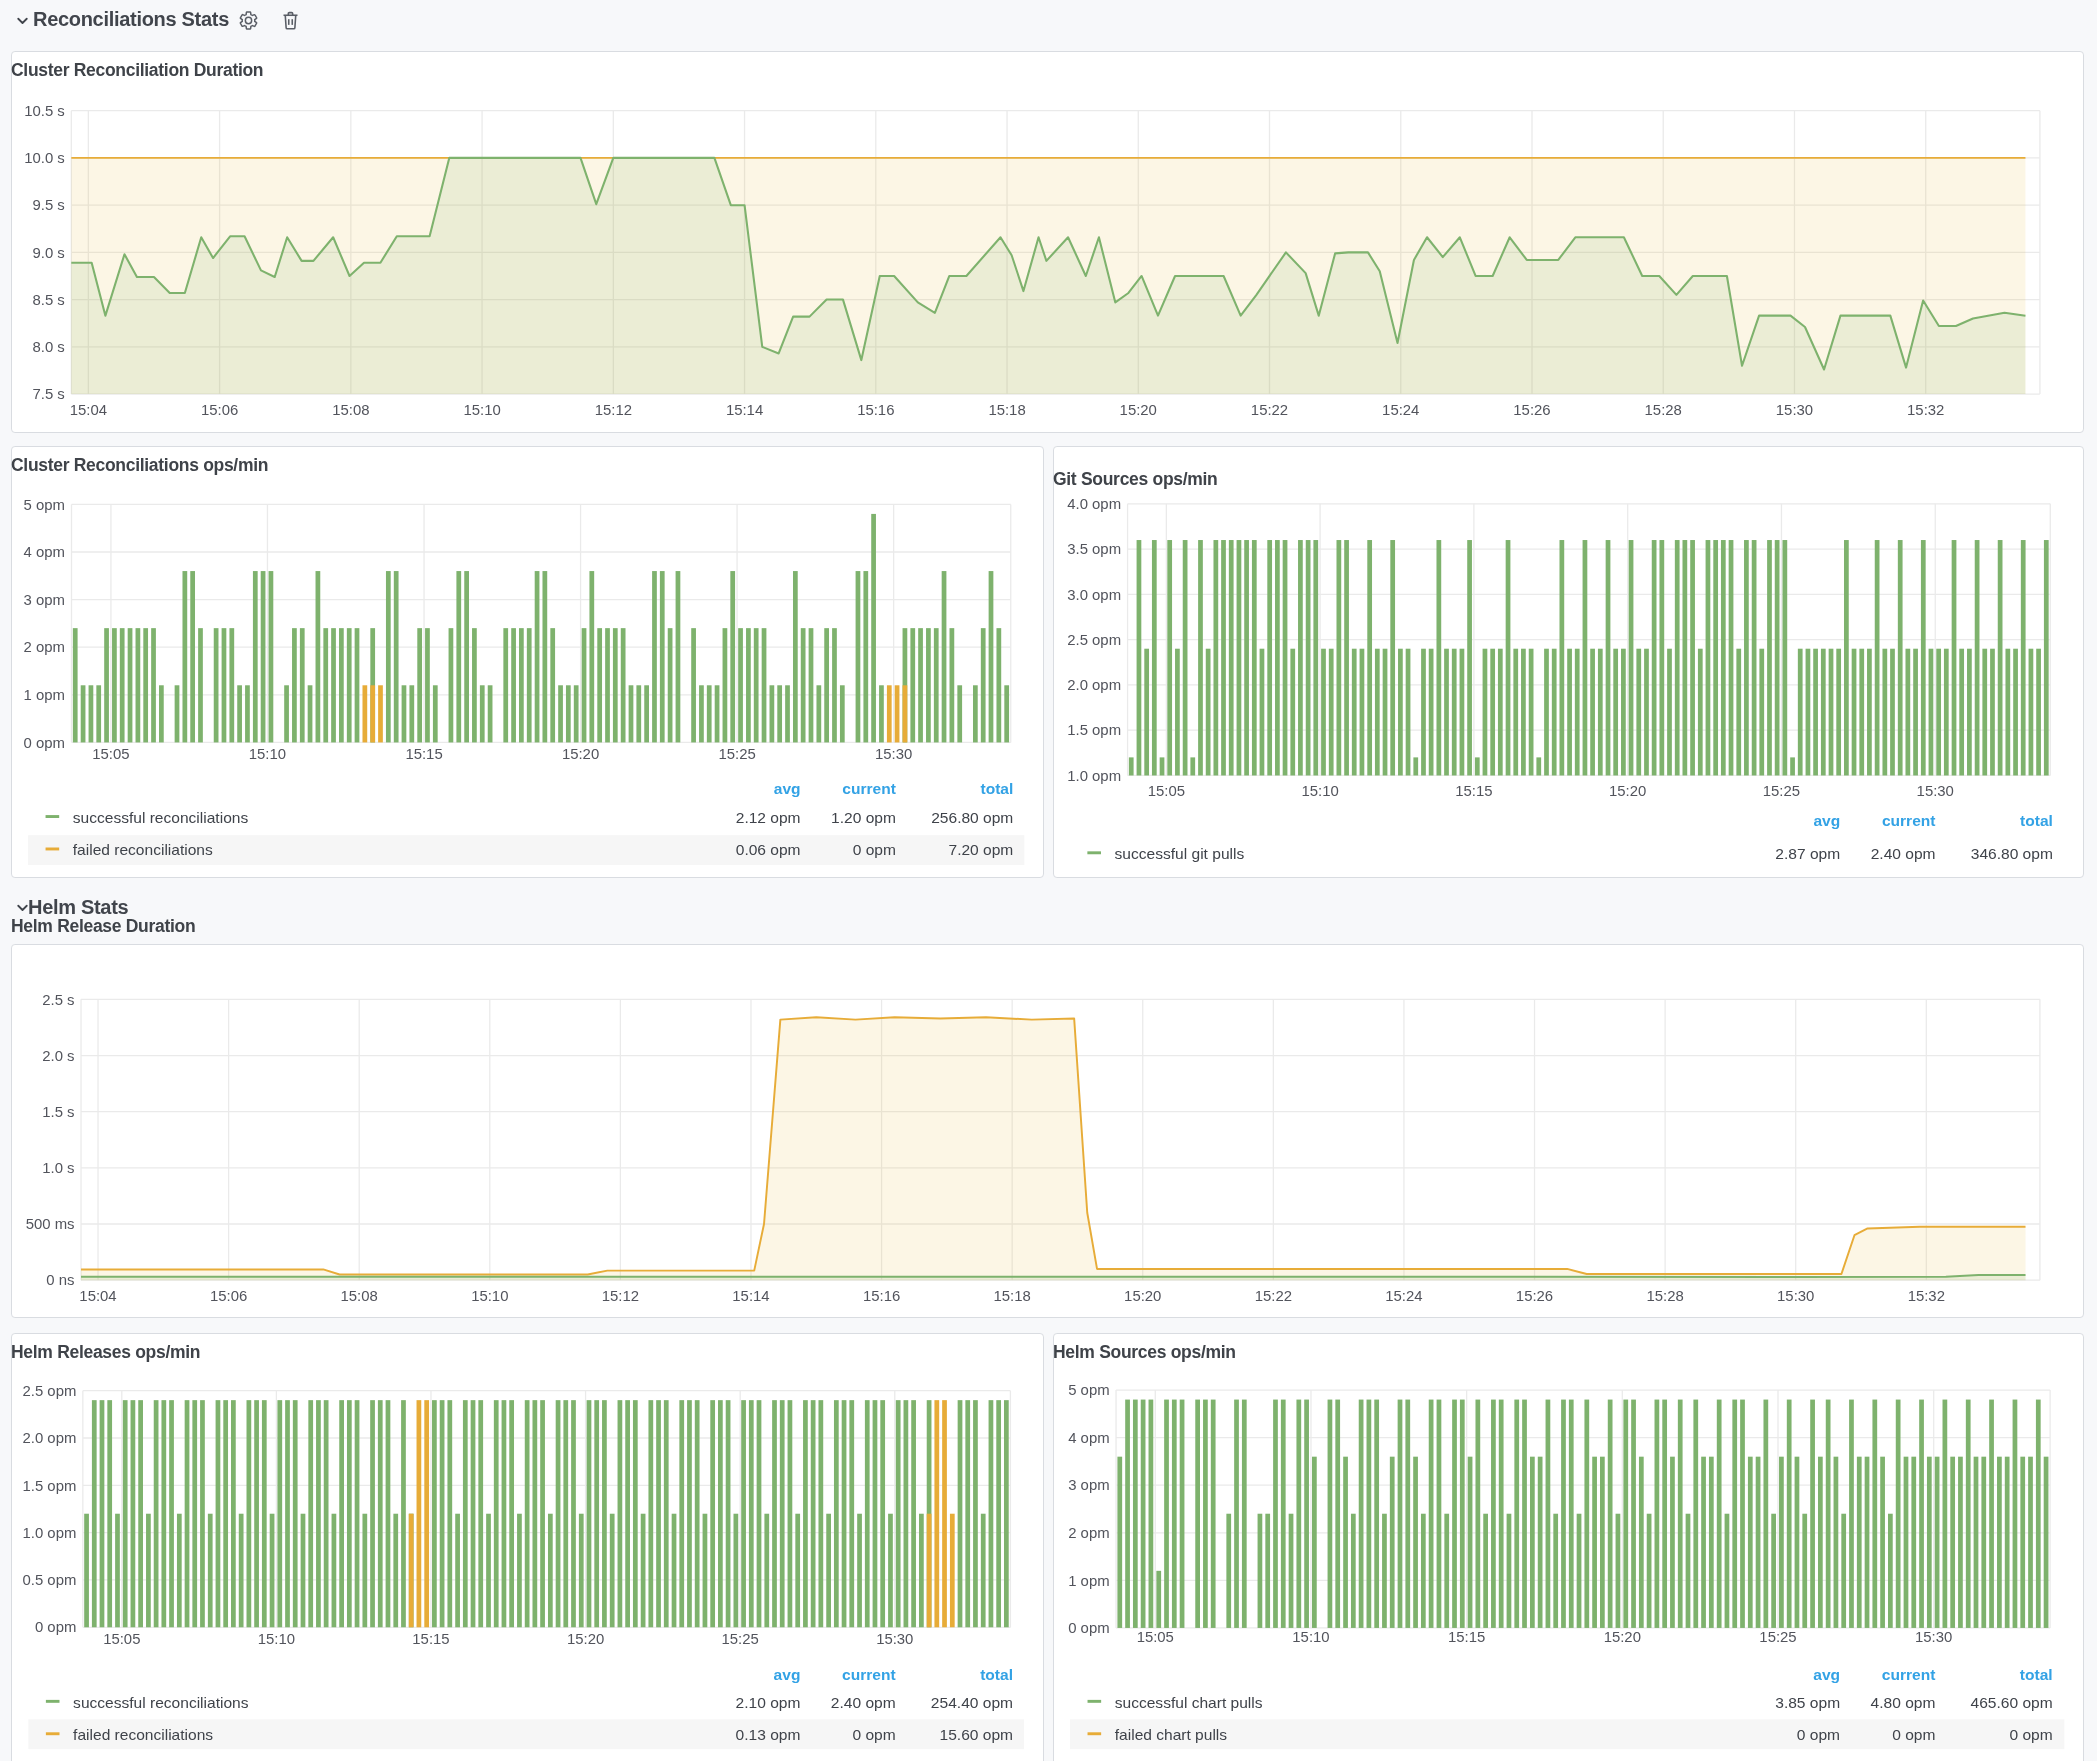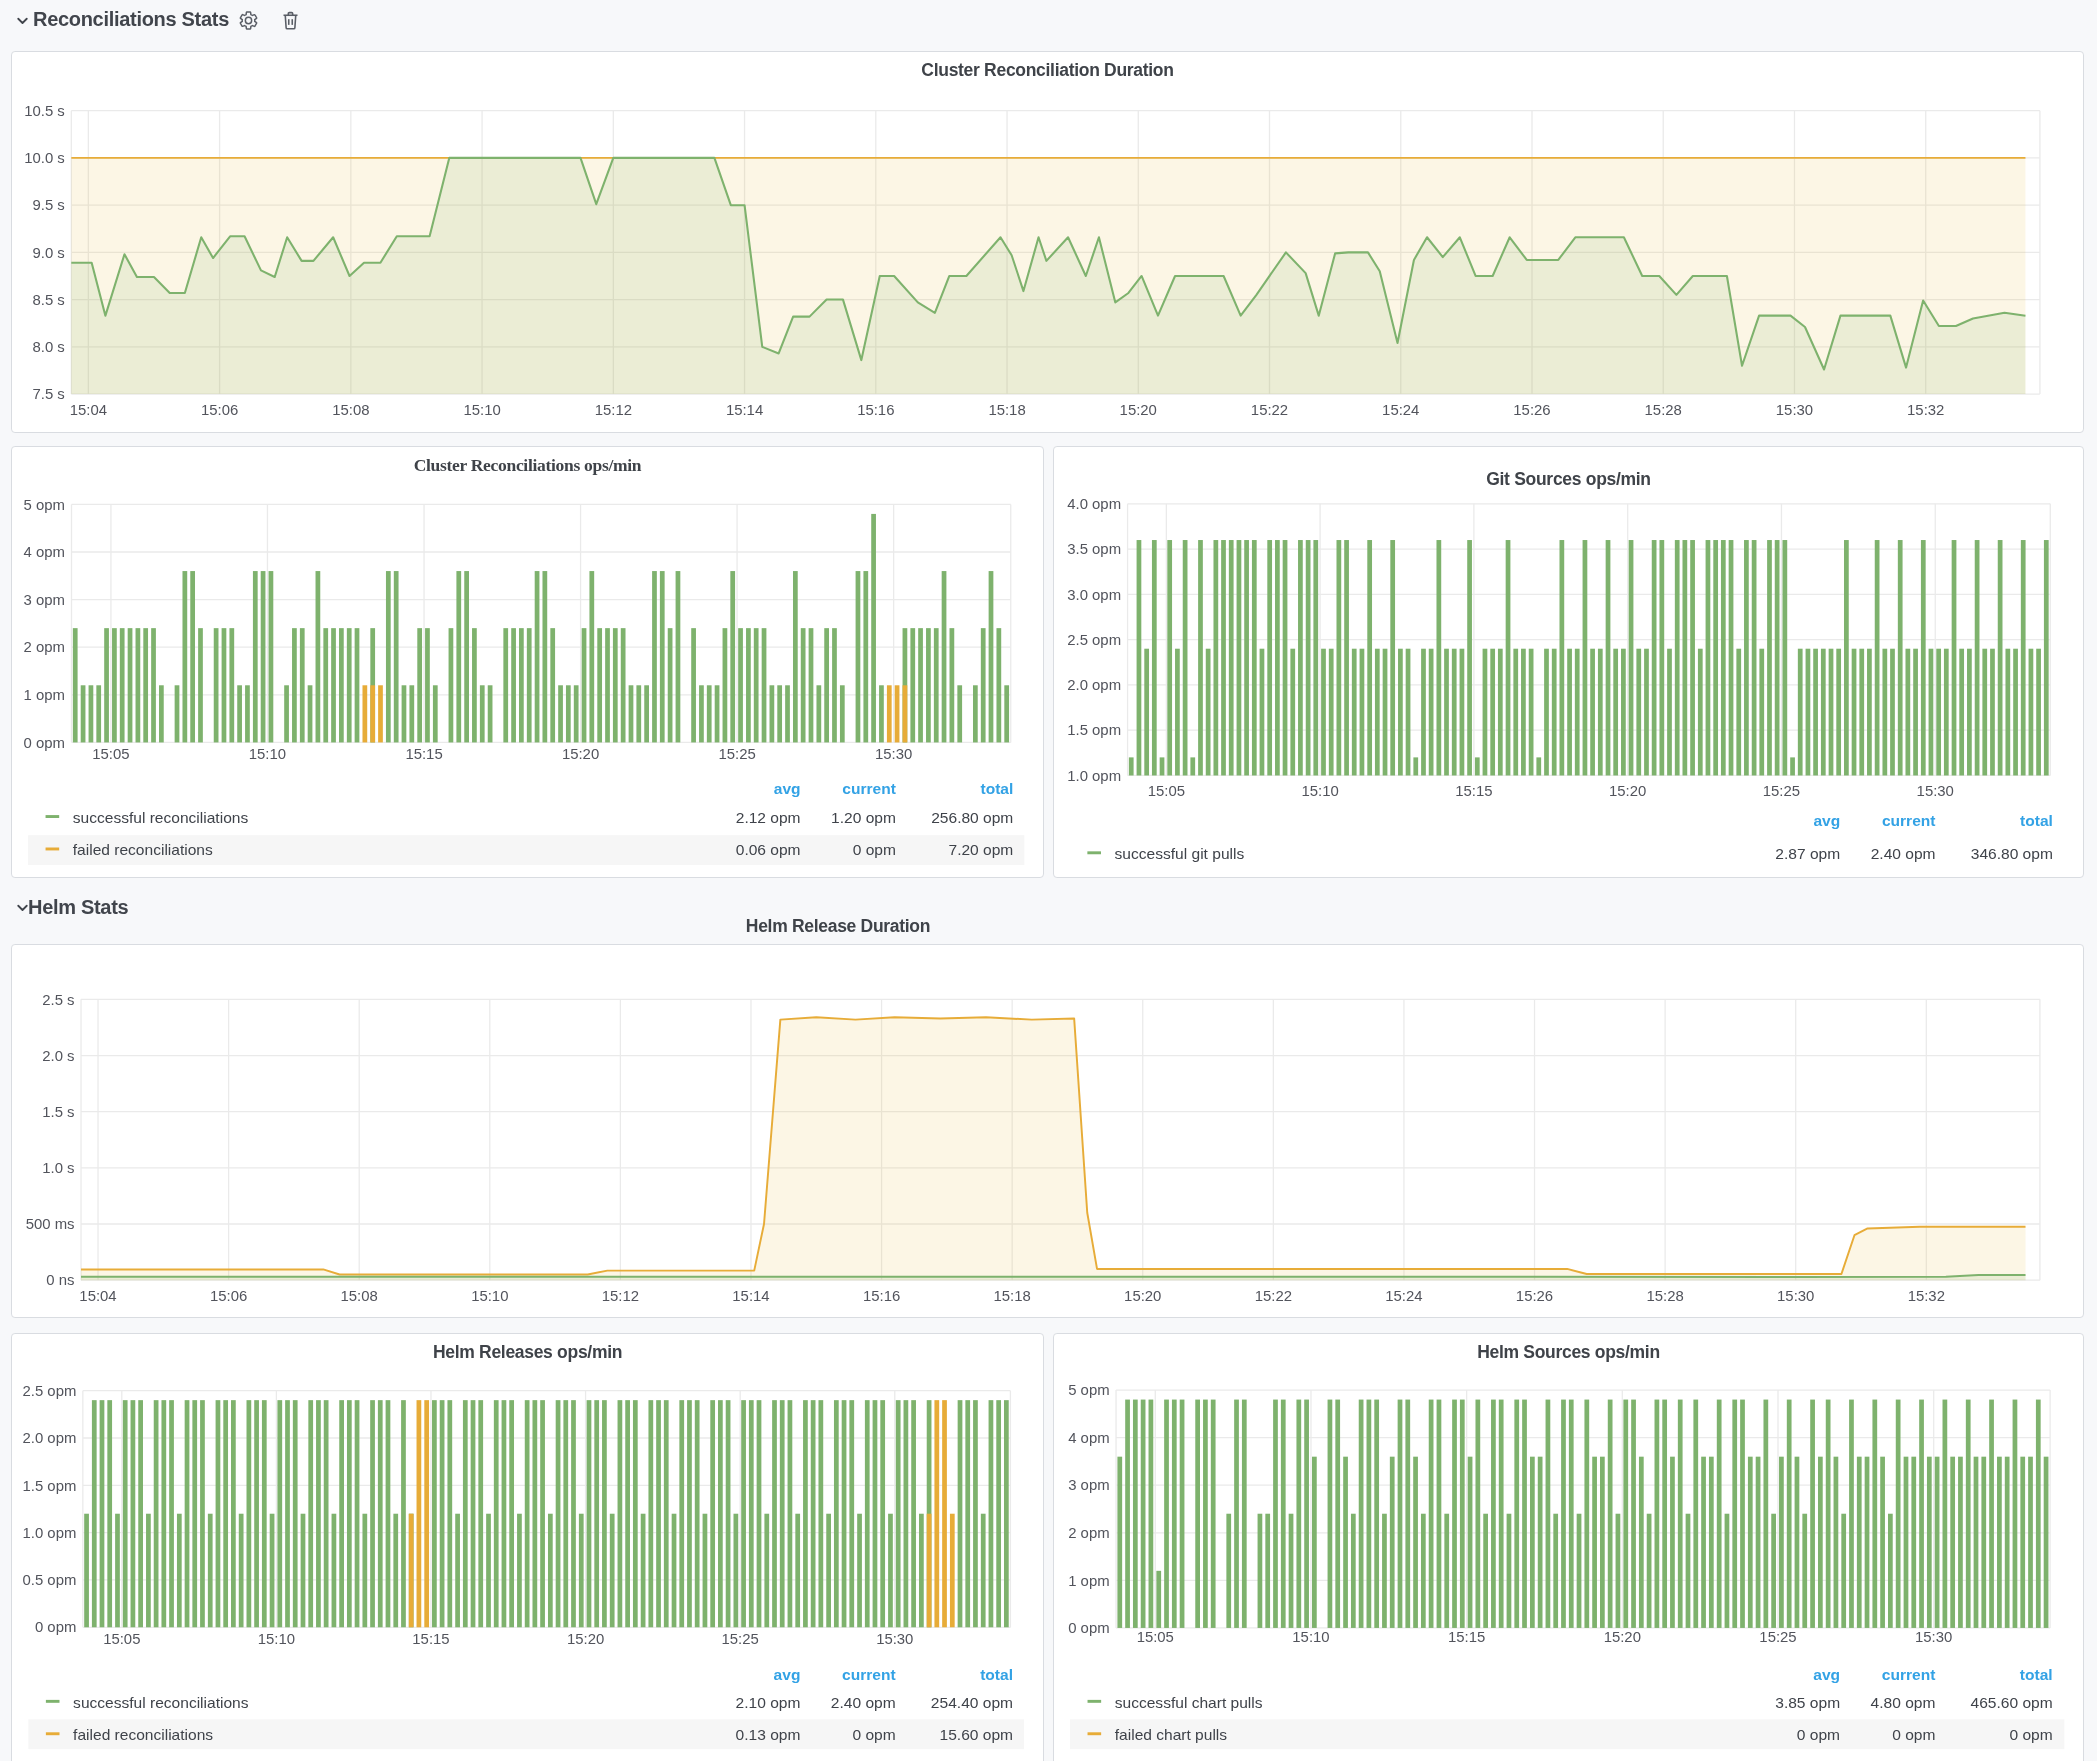--- a/index.html
+++ b/index.html
@@ -1,17 +1,17 @@
 <!DOCTYPE html>
 <html style="font-size:10.4px"><head><meta charset="utf-8">
 <style>
  html,body{margin:0;padding:0;background:#f7f8fa;width:2097px;height:1761px;overflow:hidden;}
  body{font-family:"Liberation Sans", sans-serif;-webkit-font-smoothing:antialiased;}
  .panel{position:absolute;background:#ffffff;border:1.3px solid #d9dce1;border-radius:3.9px;box-sizing:border-box;}
- .ptitle{position:absolute;text-align:center;font-weight:700;font-size:17.5px;color:#3f4349;letter-spacing:-0.3px;}
+ .ptitle{position:absolute;font-weight:700;font-size:17.5px;color:#3f4349;letter-spacing:-0.3px;}
  .rowhead{position:absolute;font-weight:700;font-size:20px;color:#41454c;letter-spacing:-0.3px;}
  svg text{font-family:"Liberation Sans", sans-serif;}
 </style></head><body>
 
 <svg style="position:absolute;left:14.3px;top:11.7px" width="17" height="17" viewBox="0 0 24 24">
     <polyline points="6,9.5 12,15.5 18,9.5" fill="none" stroke="#41454c" stroke-width="2.6" stroke-linecap="round" stroke-linejoin="round"></polyline>
   </svg>
 <div class="rowhead" style="left:33px;top:8.4px;">Reconciliations Stats</div>
 <svg style="position:absolute;left:238px;top:9.7px" width="21" height="21" viewBox="0 0 24 24">
     <path d="M19.14,12.94c0.04-0.3,0.06-0.61,0.06-0.94c0-0.32-0.02-0.64-0.07-0.94l2.03-1.58c0.18-0.14,0.23-0.41,0.12-0.61l-1.92-3.32c-0.12-0.22-0.37-0.29-0.59-0.22l-2.39,0.96c-0.5-0.38-1.03-0.7-1.62-0.94L14.4,2.81c-0.04-0.24-0.24-0.41-0.48-0.41h-3.84c-0.24,0-0.43,0.17-0.47,0.41L9.25,5.35C8.66,5.59,8.12,5.92,7.63,6.29L5.24,5.33c-0.22-0.08-0.47,0-0.59,0.22L2.74,8.87C2.62,9.08,2.66,9.34,2.86,9.48l2.03,1.58C4.84,11.36,4.8,11.69,4.8,12s0.02,0.64,0.07,0.94l-2.03,1.58c-0.18,0.14-0.23,0.41-0.12,0.61l1.92,3.32c0.12,0.22,0.37,0.29,0.59,0.22l2.39-0.96c0.5,0.38,1.03,0.7,1.62,0.94l0.36,2.54c0.05,0.24,0.24,0.41,0.48,0.41h3.84c0.24,0,0.44-0.17,0.47-0.41l0.36-2.54c0.59-0.24,1.13-0.56,1.62-0.94l2.39,0.96c0.22,0.08,0.47,0,0.59-0.22l1.92-3.32c0.12-0.22,0.07-0.47-0.12-0.61L19.14,12.94z M12,15.6c-1.98,0-3.6-1.62-3.6-3.6s1.62-3.6,3.6-3.6s3.6,1.62,3.6,3.6S13.98,15.6,12,15.6z" fill="none" stroke="#5a5e66" stroke-width="1.7"></path>
@@ -75,21 +75,21 @@
     <text x="1536.1" y="561.0" font-size="23" fill="#52545c" text-anchor="middle">15:18</text>
     <text x="1738.5" y="561.0" font-size="23" fill="#52545c" text-anchor="middle">15:20</text>
     <text x="1940.9" y="561.0" font-size="23" fill="#52545c" text-anchor="middle">15:22</text>
     <text x="2143.3" y="561.0" font-size="23" fill="#52545c" text-anchor="middle">15:24</text>
     <text x="2345.7" y="561.0" font-size="23" fill="#52545c" text-anchor="middle">15:26</text>
     <text x="2548.1" y="561.0" font-size="23" fill="#52545c" text-anchor="middle">15:28</text>
     <text x="2750.5" y="561.0" font-size="23" fill="#52545c" text-anchor="middle">15:30</text>
     <text x="2952.9" y="561.0" font-size="23" fill="#52545c" text-anchor="middle">15:32</text>
   </svg>
 <div class="panel" style="left:11px;top:446px;width:1033px;height:432px;"></div>
-<div class="ptitle" style="left:11px;top:455px;width:1033px;font-family:Liberation Serif, serif;">Cluster Reconciliations ops/min</div>
+<div class="ptitle" style="left:11px;top:455px;width:1033px;">Cluster Reconciliations ops/min</div>
 <svg style="position:absolute;left:11px;top:446px" width="1033" height="432" viewBox="0 0 1592 666">
     <line x1="93" y1="90.0" x2="1541" y2="90.0" stroke="#eaeaea" stroke-width="2"></line>
     <line x1="93" y1="163.4" x2="1541" y2="163.4" stroke="#eaeaea" stroke-width="2"></line>
     <line x1="93" y1="236.8" x2="1541" y2="236.8" stroke="#eaeaea" stroke-width="2"></line>
     <line x1="93" y1="310.2" x2="1541" y2="310.2" stroke="#eaeaea" stroke-width="2"></line>
     <line x1="93" y1="383.6" x2="1541" y2="383.6" stroke="#eaeaea" stroke-width="2"></line>
     <line x1="93" y1="457.0" x2="1541" y2="457.0" stroke="#eaeaea" stroke-width="2"></line>
     <line x1="153.8" y1="90" x2="153.8" y2="457" stroke="#eaeaea" stroke-width="2"></line>
     <line x1="395.1" y1="90" x2="395.1" y2="457" stroke="#eaeaea" stroke-width="2"></line>
     <line x1="636.5" y1="90" x2="636.5" y2="457" stroke="#eaeaea" stroke-width="2"></line>

